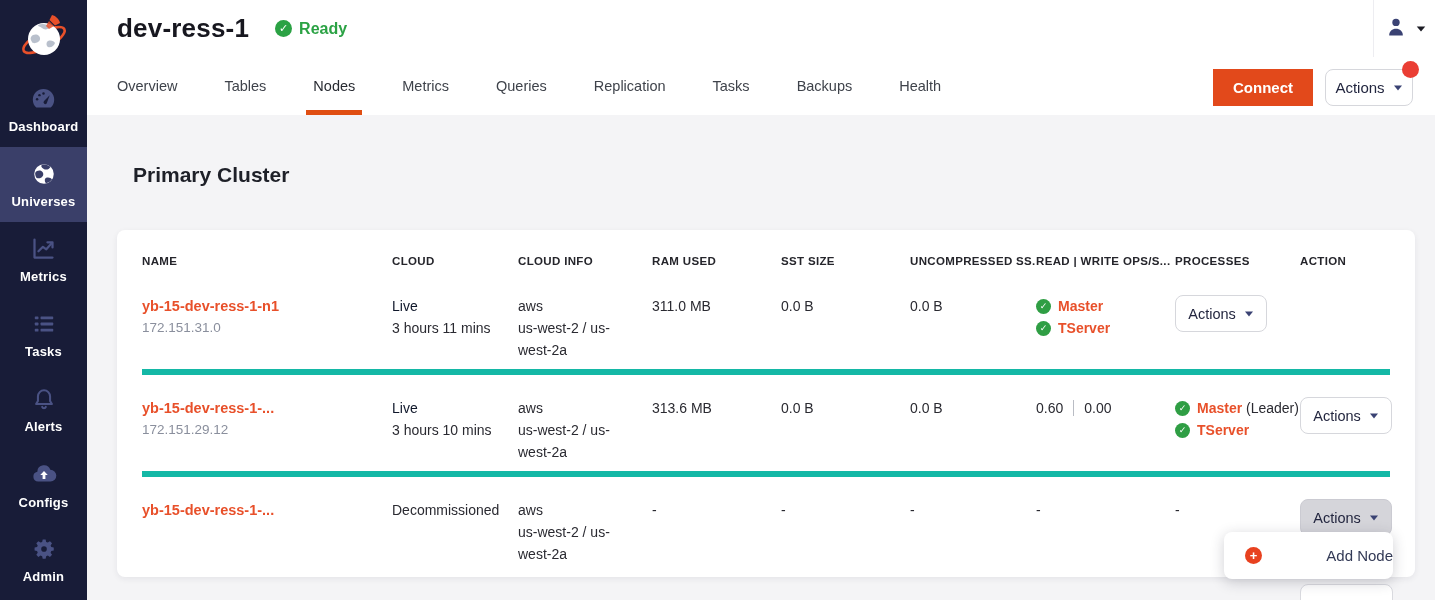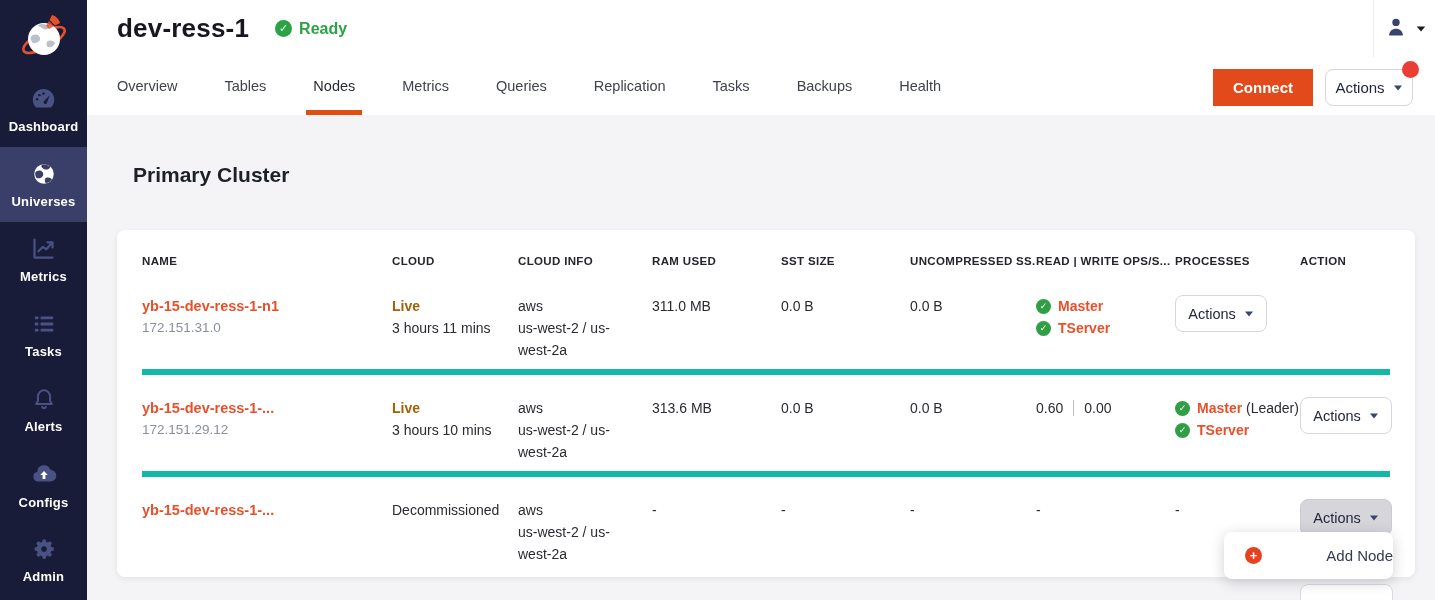--- a/index.html
+++ b/index.html
@@ -40,21 +40,21 @@
   .section-title { position:absolute; left:30px; top:48px; font-size:21px; font-weight:700; color:#1e2028;margin-left:16px; }
   .card { position:absolute; left:30px; top:115px; width:1298px; height:347px; background:#fff; border-radius:8px; box-shadow:0 2px 6px rgba(30,30,50,.07); padding:0 25px; }
 
   .thead, .trow { display:grid; grid-template-columns:250px 126px 134px 129px 129px 126px 139px 125px auto; }
   .thead { padding:25px 0 13px; }
   .th { font-size:11.5px; font-weight:700; color:#25252b; letter-spacing:.03em; white-space:nowrap; overflow:hidden; }
   .trow { padding:15px 0 8px; line-height:22px; font-size:14px; color:#2a2a31; }
   .trow + .trow { border-top:6px solid #14b8a6; padding-top:22px; }
   .node-link { color:#e8502a; font-weight:700; font-size:14.5px; text-decoration:none; display:inline-block; }
   .node-ip { color:#8a8f9d; font-size:13.5px; }
-  .status-live { color:#a16207; font-weight:700; }
+  .status-live { color:#0f172a; font-weight:400; }
   .proc-line { display:flex; align-items:center; gap:7px; }
   .proc-check { width:15px; height:15px; border-radius:50%; background:#2f9e44; color:#fff; display:inline-flex; align-items:center; justify-content:center; font-size:9px; font-weight:700; flex:0 0 auto; }
   .proc-check::before { content:"✓"; }
   .proc-link { color:#e8502a; font-weight:600; text-decoration:none; }
   .proc-suffix { color:#2a2a31; font-weight:400; }
   .pipe { display:inline-block; width:1px; height:16px; background:#b9bcc4; margin:0 10px; vertical-align:-3px; }
   .action-btn { width:92px; height:37px; background:#fff; border:1px solid #d6d7dc; border-radius:8px; color:#23263f; font-size:14.5px; font-family:inherit; display:flex; align-items:center; justify-content:center; gap:8px; cursor:pointer; justify-self:start; }
   .action-btn.open { background:#d5d5da; border-color:#cbcbd2; }
 
   

